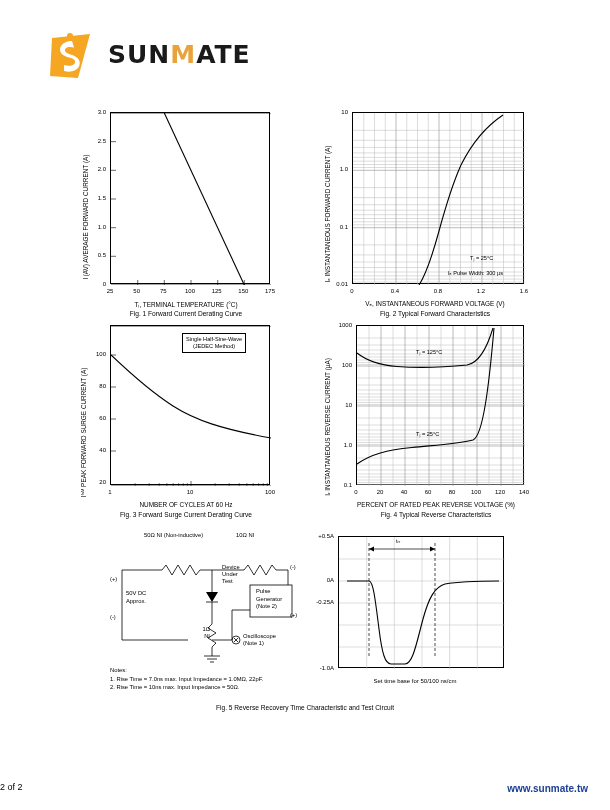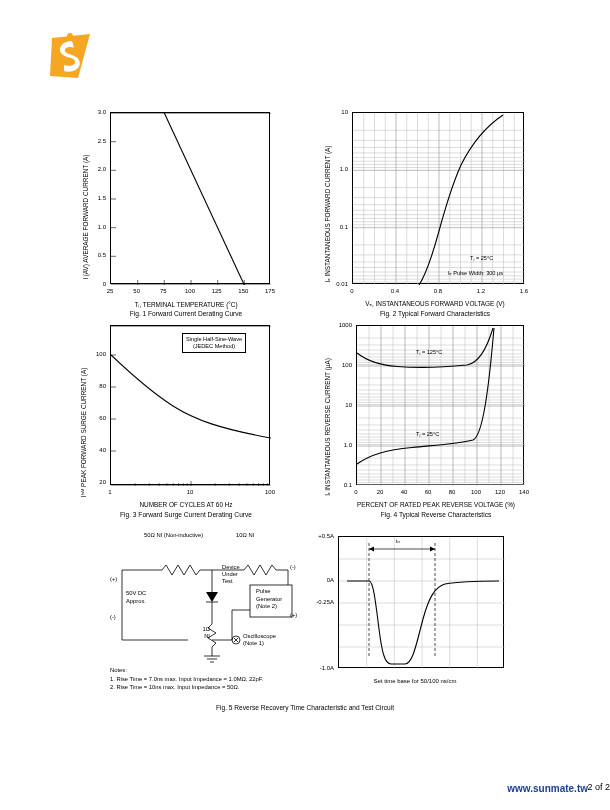--- a/index.html
+++ b/index.html
@@ -6,21 +6,21 @@
   body{width:610px;height:810px;background:#ffffff;font-family:"Liberation Sans", sans-serif;color:#000;position:relative;overflow:hidden;}
   .page{position:absolute;inset:0;}
 
   
   .logo-wrap{position:absolute;left:48px;top:32px;width:250px;height:52px;}
   .logo-mark{position:absolute;left:0;top:0;width:46px;height:50px;}
   .logo-text{position:absolute;left:60px;top:8px;font-size:25px;font-weight:bold;letter-spacing:1px;color:#1a1a1a;font-family:"DejaVu Sans", sans-serif;}
   .logo-text .m{color:#e8a33d;}
 
   
-  .footer-page{position:absolute;left:0;right:0;bottom:18px;text-align:right;font-size:9px;}
+  .footer-page{position:absolute;left:0;right:0;bottom:18px;text-align:left;font-size:9px;}
   .footer-url{position:absolute;right:22px;bottom:16px;font-size:10px;font-weight:bold;color:#1b3f94;}
 
   
   .fig{position:absolute;}
   .plot{position:absolute;border:1px solid #000;background:#fff;box-sizing:border-box;}
   .caption{position:absolute;text-align:center;font-size:6.6px;line-height:1.35;width:100%;}
   .axis-x{position:absolute;text-align:center;font-size:6.4px;width:100%;}
   .axis-y{position:absolute;font-size:6.4px;white-space:nowrap;transform-origin:0 0;transform:rotate(-90deg);}
   .tick{position:absolute;font-size:6px;color:#000;white-space:nowrap;}
   .tick.x{transform:translateX(-50%);}
@@ -43,20 +43,23 @@
 <body>
 
 <div class="page">
 
   <div class="logo-wrap">
     <svg class="logo-mark" viewBox="0 0 46 50">
       <polygon points="4,6 42,2 30,46 2,44" fill="#f5a623"></polygon>
       <path d="M24 9 C14 9 10 16 13 21 C16 26 26 25 27 29 C28 33 22 35 16 33 L16 39 C28 42 34 34 31 28 C28 22 18 23 17 19 C16.2 15.6 21 14 26 15.6 Z" fill="#ffffff"></path>
       <circle cx="22" cy="4" r="3" fill="#f5a623"></circle>
     </svg>
+    <div class="logo-text">
+      <span>SUN</span><span class="m">M</span><span>ATE</span>
+    </div>
   </div>
 
   <div class="fig" style="left:86px;top:112px;width:200px;height:210px;">
     <div class="axis-y" style="left:-4px;top:200px;width:190px;text-align:center;">I (AV)  AVERAGE FORWARD CURRENT (A)</div>
     <div class="plot" style="left:24px;top:0;width:160px;height:172px;">
       <svg width="160" height="172" viewBox="0 0 160 172">
         <line x1="0" y1="0" x2="160" y2="0" class="thin"></line>
         <line x1="0" y1="172" x2="160" y2="172" class="thin"></line>
 
         <g stroke="#000" stroke-width=".6">

